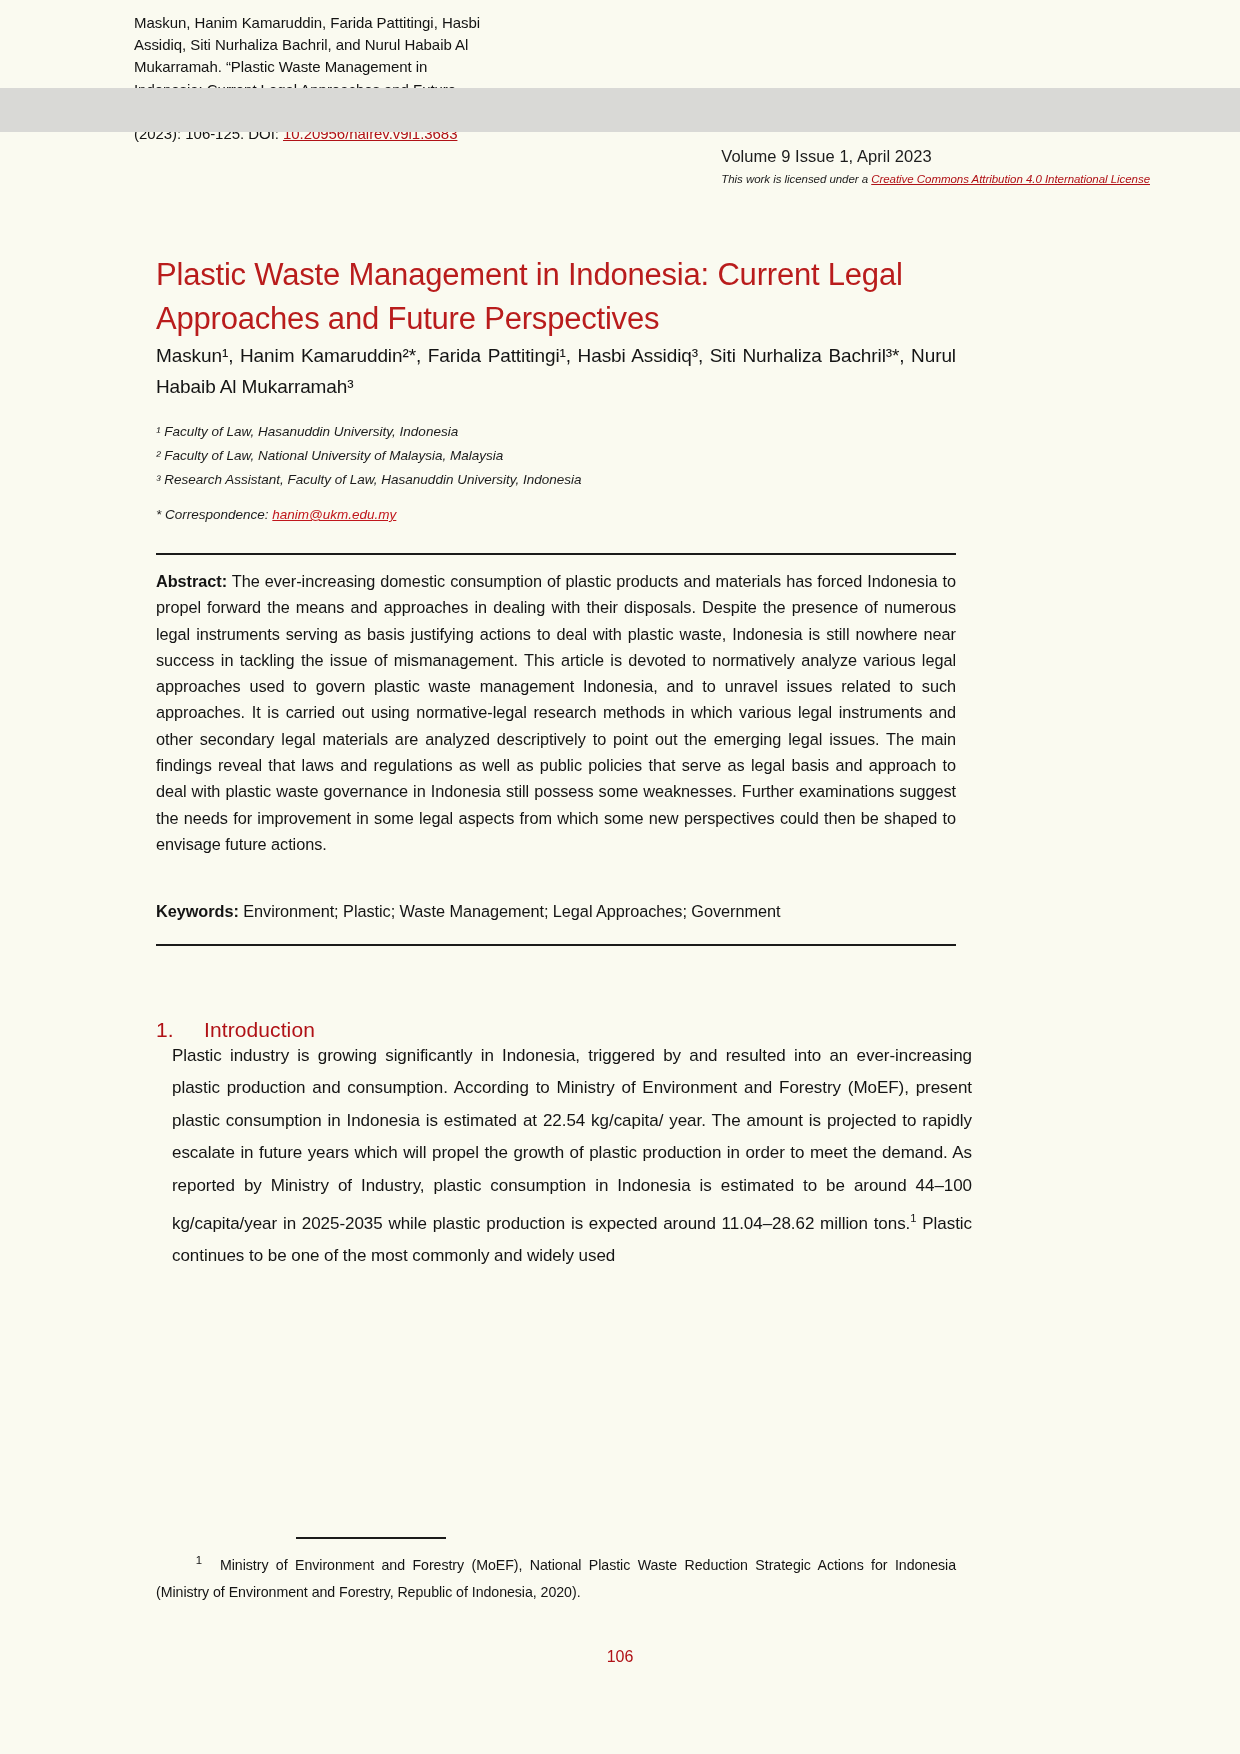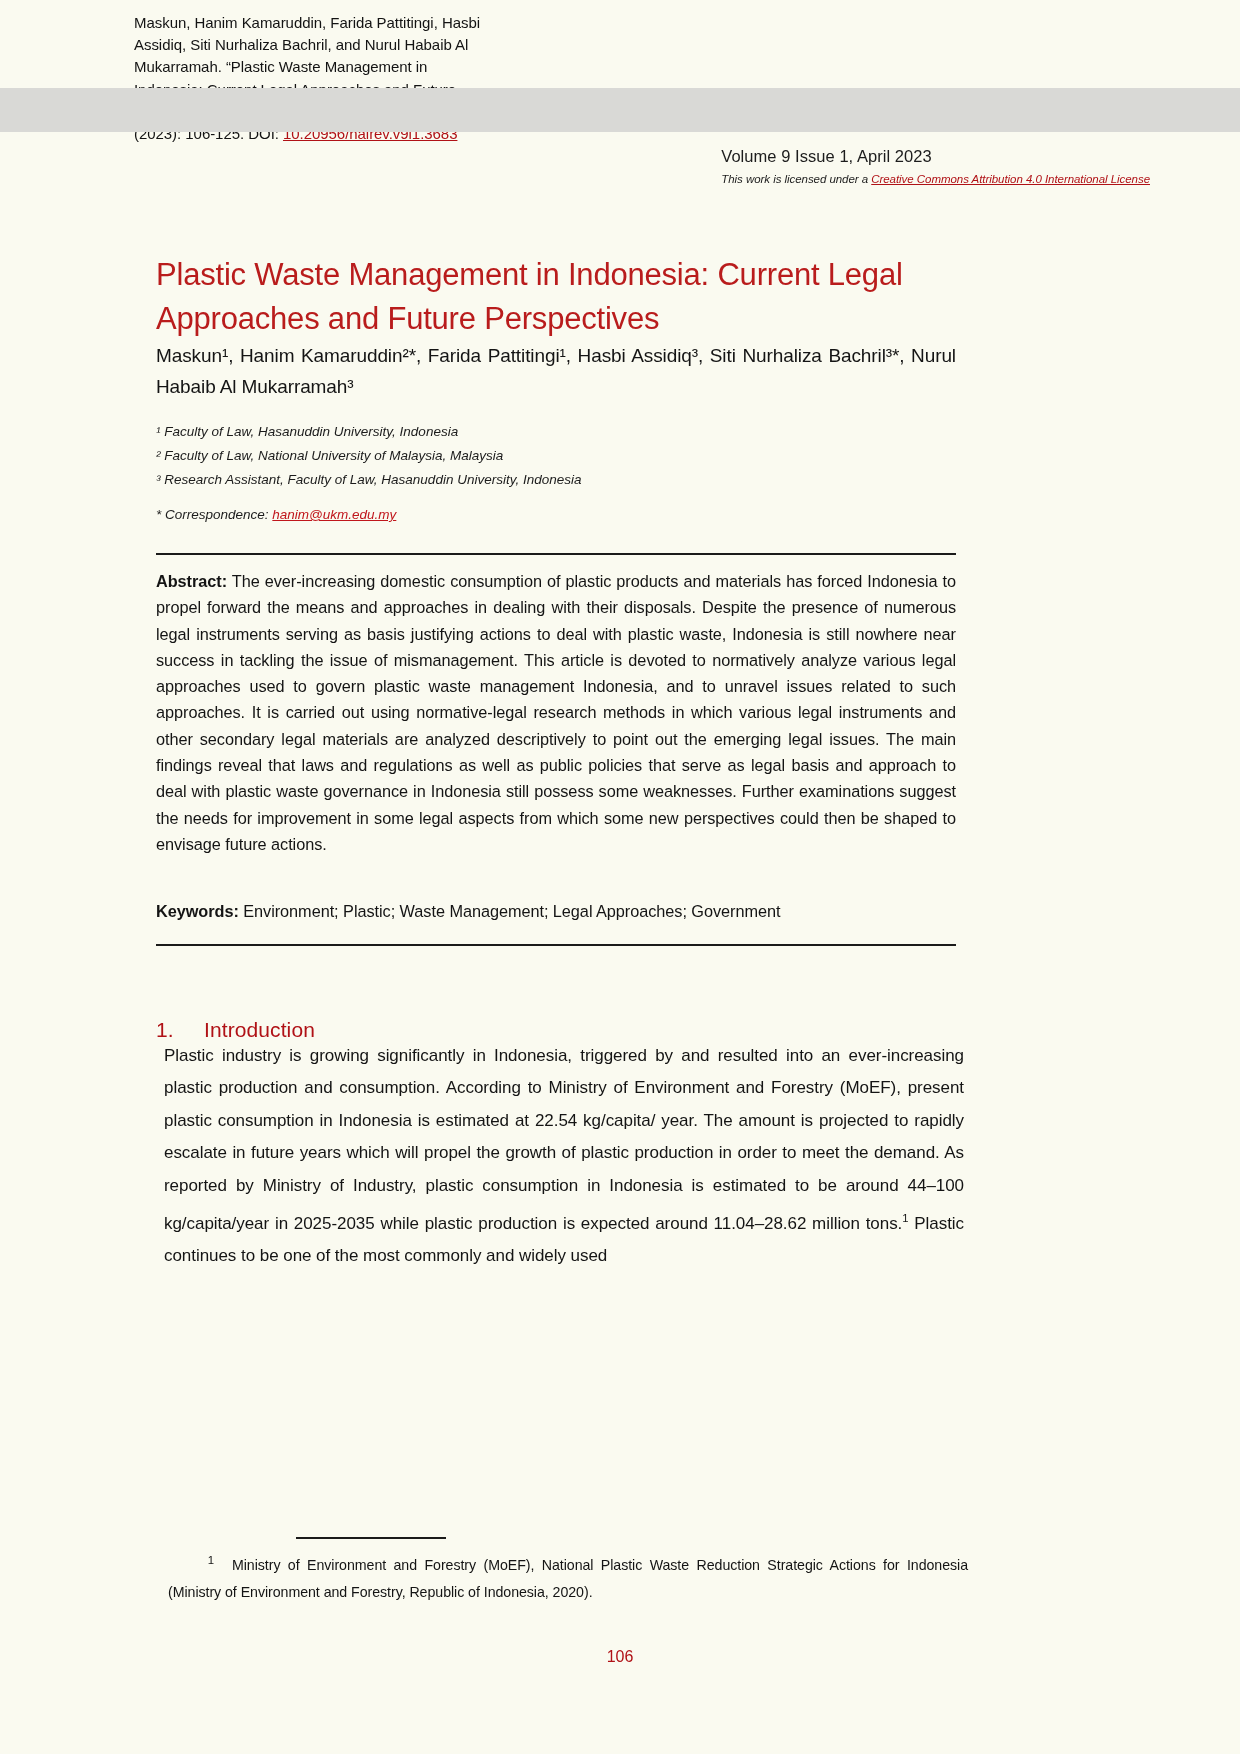--- a/index.html
+++ b/index.html
@@ -197,21 +197,21 @@
     letter-spacing: 0.1px;
   }
   .section-heading .num {
     display: inline-block;
     width: 48px;
   }
 
   .body-text {
     position: absolute;
     top: 1040px;
-    left: 8px;
+    left: 16px;
     width: 800px;
     font-size: 17px;
     line-height: 32.4px;
     color: #141414;
     text-align: justify;
     text-justify: inter-word;
     letter-spacing: -0.05px;
   }
   .body-text sup { font-size: 0.66em; }
 
@@ -219,21 +219,21 @@
   .footnote-rule {
     position: absolute;
     left: 296px;
     top: 1537px;
     width: 150px;
     height: 2px;
     background: #1a1a1a;
   }
   .footnote {
     position: absolute;
-    left: 168px;
+    left: 156px;
     top: 1547px;
     width: 800px;
     font-size: 14.2px;
     line-height: 27px;
     color: #141414;
     text-align: justify;
     text-justify: inter-word;
     letter-spacing: -0.05px;
   }
   .footnote .fn-marker {

